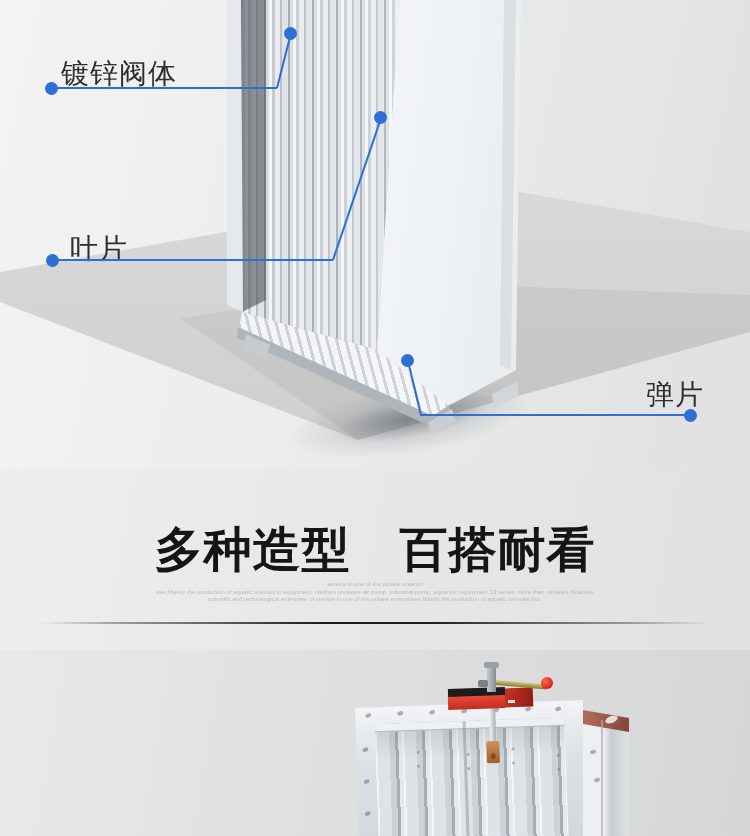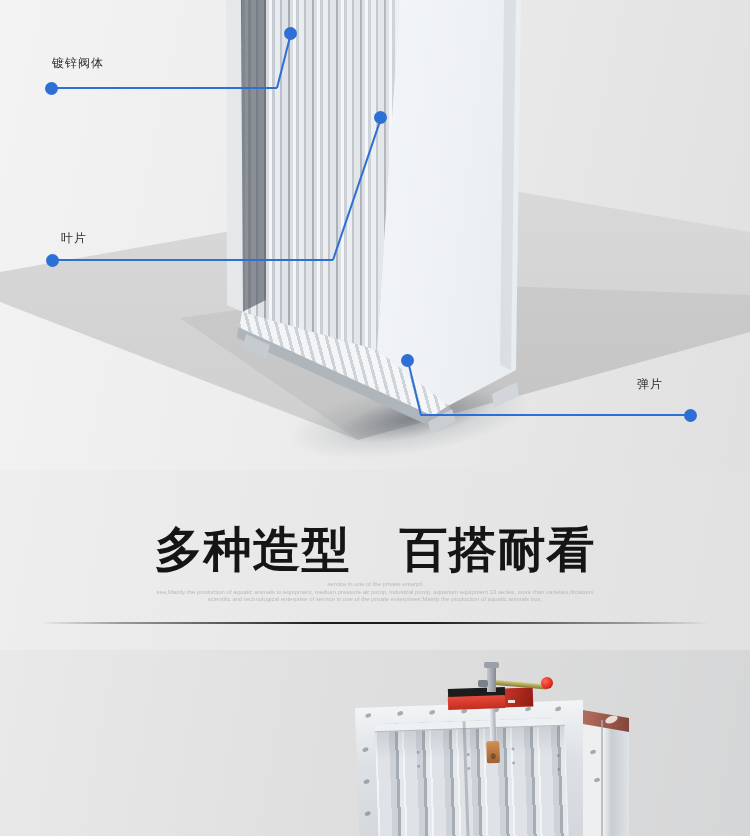--- a/index.html
+++ b/index.html
@@ -37,21 +37,21 @@
          background:
            repeating-linear-gradient(75deg,rgba(255,255,255,.55) 0 6px,rgba(170,178,186,.4) 6px 9px),
            linear-gradient(90deg,#dde2e6,#eef1f4);}
   .duct-base-lip{clip-path:polygon(238px 327px,433px 416px,449px 405px,452px 416px,434px 428px,237px 338px);
          background:#aeb5bb;}
   .foot-a{clip-path:polygon(246px 334px,270px 345px,266px 359px,243px 348px);background:#c6cbd0;}
   .foot-b{clip-path:polygon(492px 394px,517px 382px,519px 396px,494px 408px);background:#d2d6da;}
   .foot-c{clip-path:polygon(428px 422px,452px 409px,456px 421px,431px 434px);background:#c9ced3;}
 
   
-  .callout-label{position:absolute;font-size:12px;letter-spacing:1px;color:#2d2d2d;font-weight:500;white-space:nowrap;}
+  .callout-label{position:absolute;font-size:28px;letter-spacing:1px;color:#2d2d2d;font-weight:500;white-space:nowrap;margin-left:9px;}
   .c-dot{position:absolute;width:13px;height:13px;border-radius:50%;background:#2e6fd6;}
   .c-line{position:absolute;height:2px;background:#2e6fd6;transform-origin:left center;}
 
   
   .feature{position:absolute;left:0;top:470px;width:750px;height:180px;
         background:linear-gradient(100deg,#eeeeee 0%,#e7e7e7 50%,#e1e1e1 100%);}
   .feature-heading{position:absolute;left:0;top:48px;width:100%;text-align:center;
         font-size:48px;font-weight:900;color:#151515;letter-spacing:1px;margin:0;}
   .feature-sub{position:absolute;left:0;top:111px;width:100%;text-align:center;
         font-size:6px;line-height:7.5px;color:#b9b9b9;}

